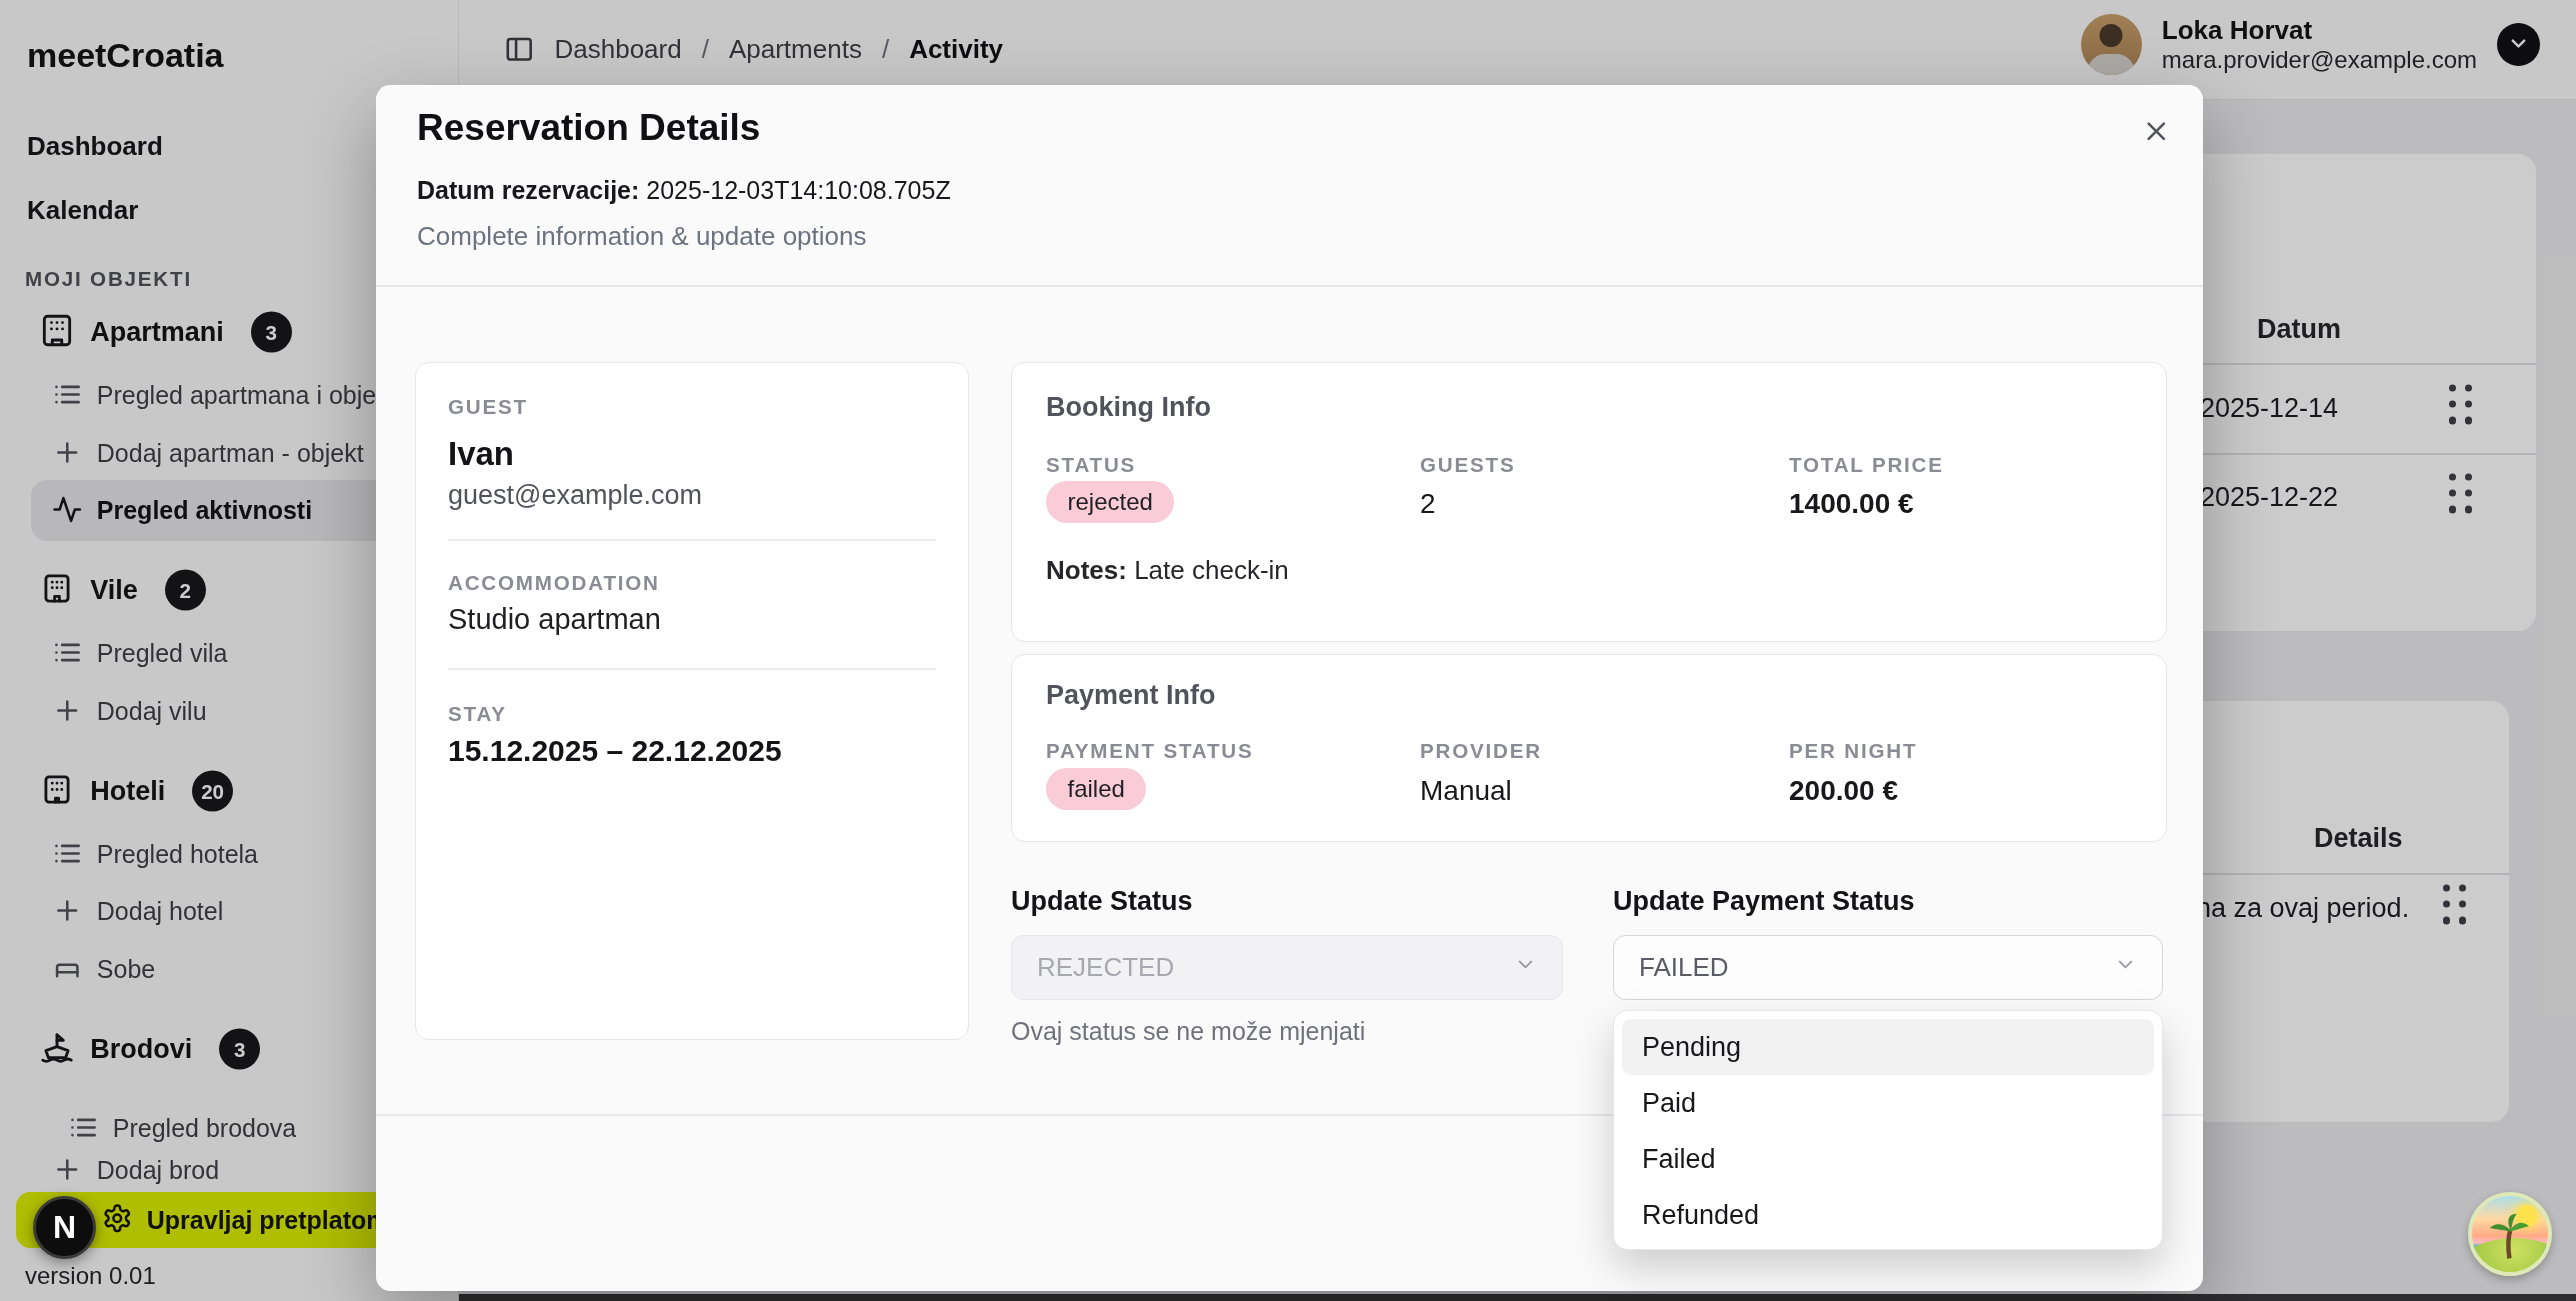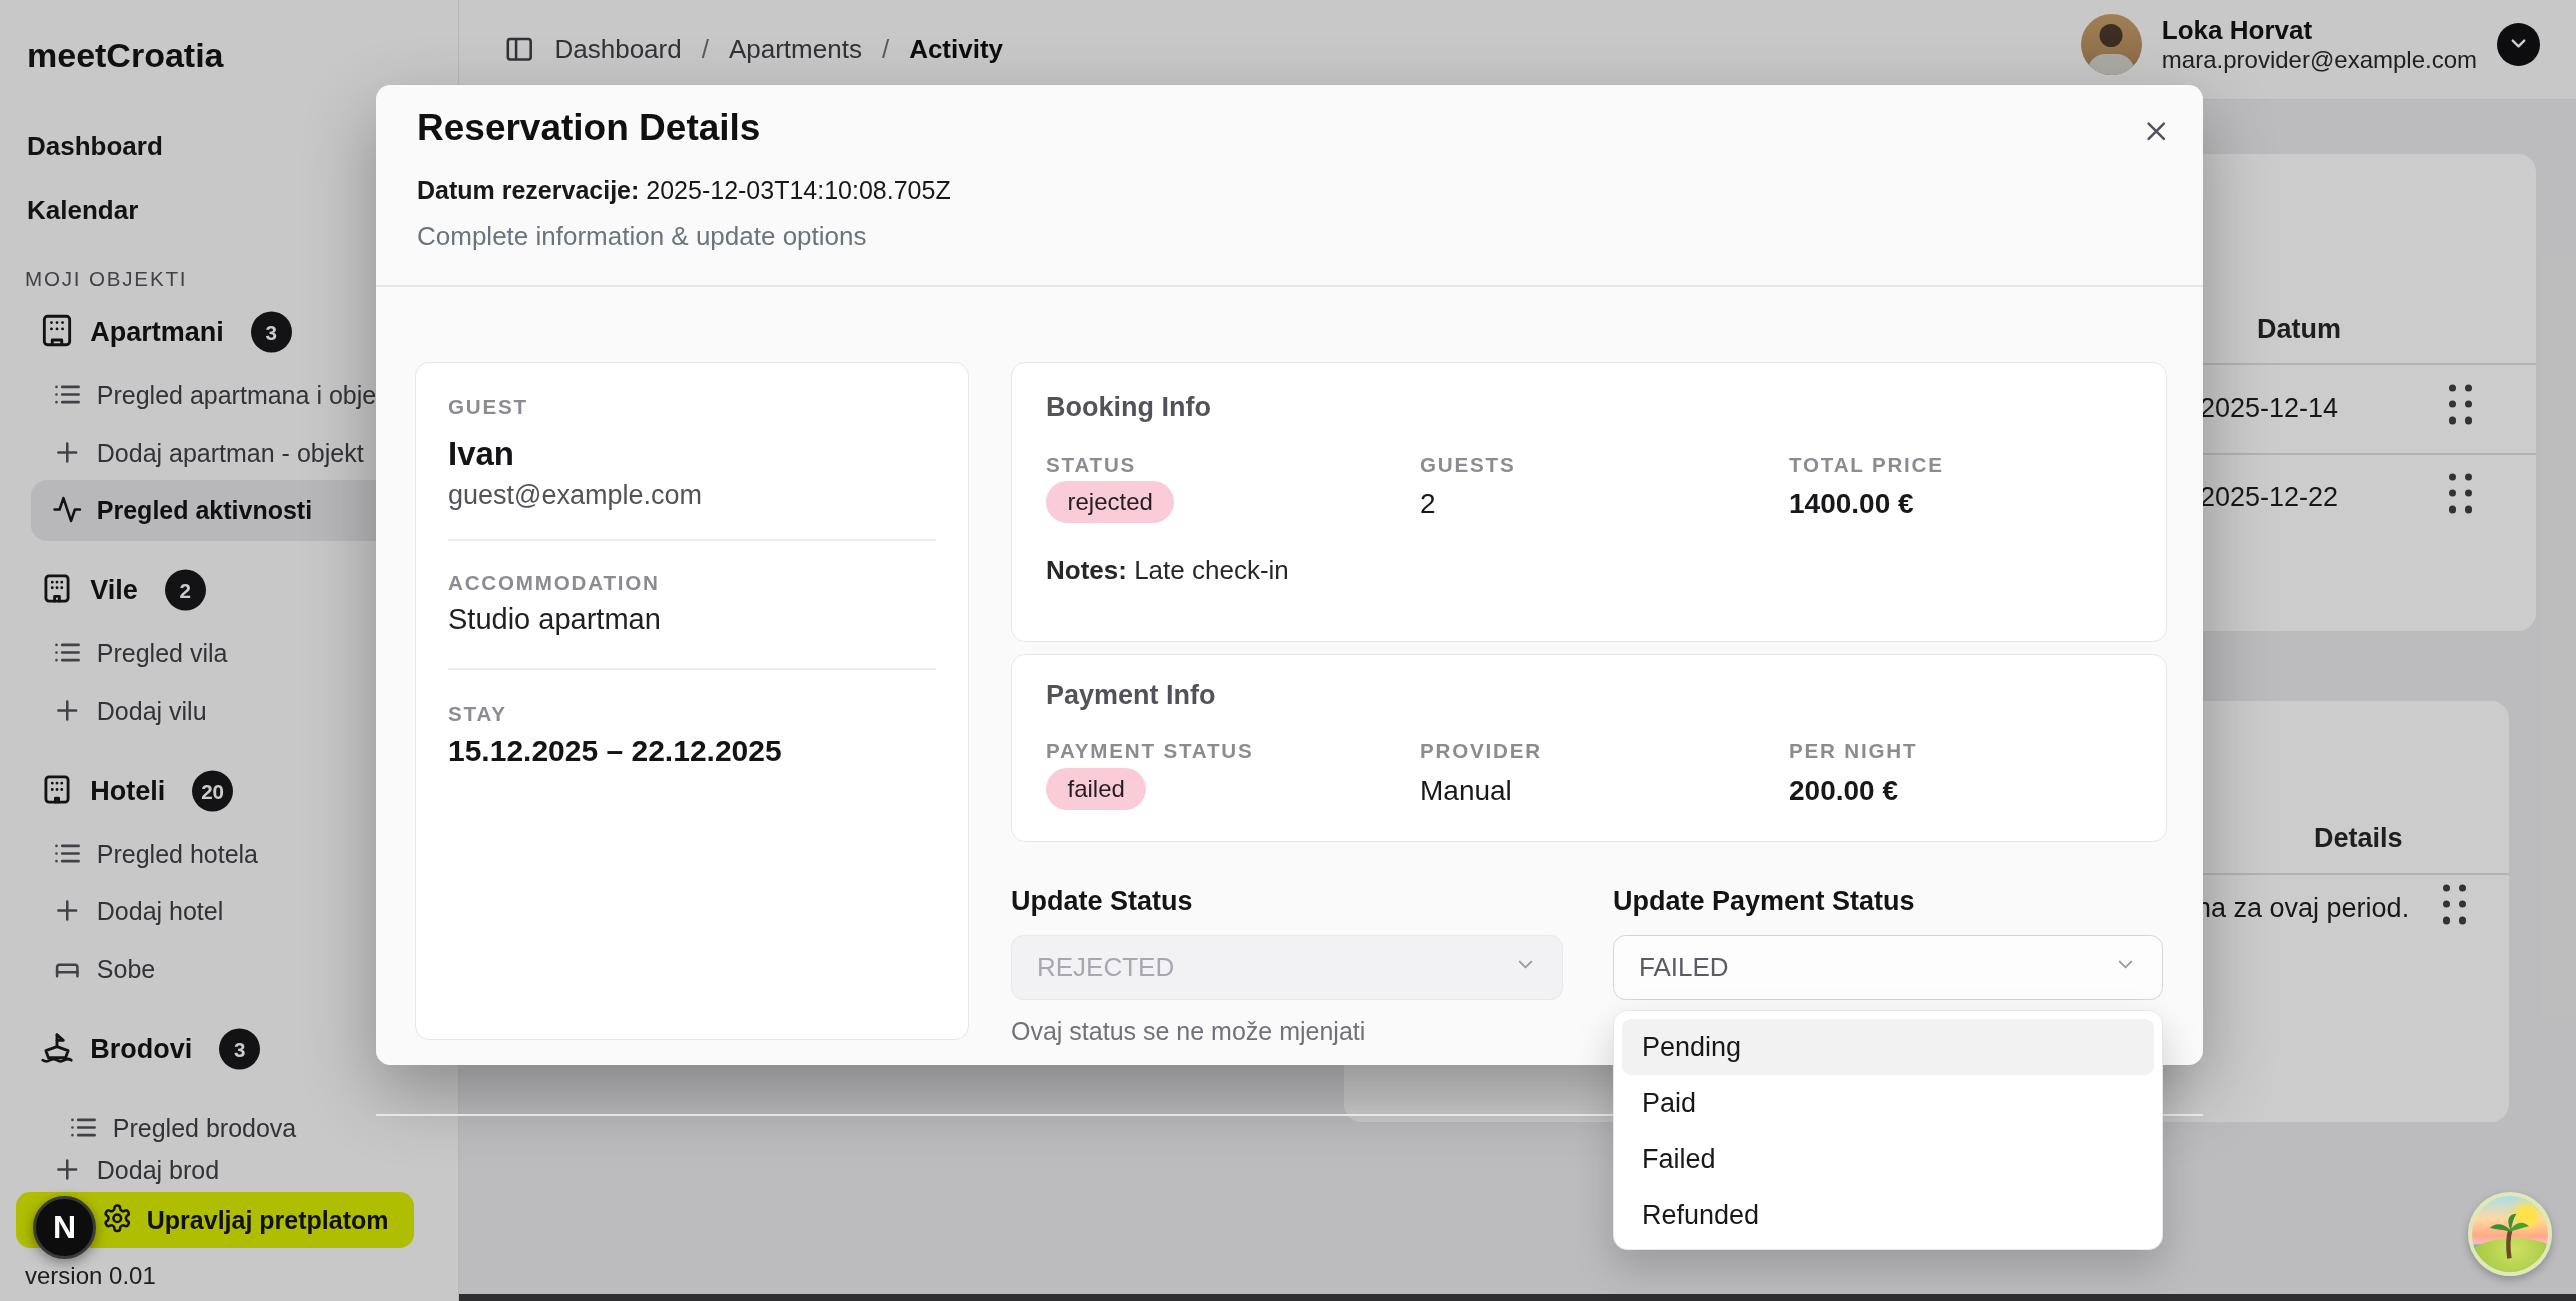--- a/index.html
+++ b/index.html
@@ -26,21 +26,21 @@
   .avatar::after { content:""; position:absolute; left:50%; bottom:-9px; transform:translateX(-50%); width:47px; height:30.5px; border-radius:18px 18px 0 0; background:#d8d4cf; }
   .user-meta { line-height:1.2; }
   .user-name { font-size:26px; font-weight:700; color:#141416; }
   .user-email { font-size:24px; color:#2a2a2e; }
   .chev-circle { width:43px; height:43px; border-radius:50%; background:#111113; display:flex; align-items:center; justify-content:center; color:#fff; }
 
   
   .snav { position:absolute; z-index:3; display:flex; align-items:center; gap:14.3px; white-space:nowrap; transform:translateY(-50%); }
   .snav .lbl { font-size:25px; }
   .top-item .lbl { font-weight:700; color:#18181b; font-size:26px; }
-  .sec-label { font-size:20.6px; letter-spacing:1.8px; color:#52525b; font-weight:400; }
+  .sec-label { font-size:20.6px; letter-spacing:1.8px; color:#52525b; font-weight:700; }
   .group .lbl { font-size:27px; font-weight:700; color:#141416; }
   .group svg, .sub svg { flex:0 0 auto; }
   .sub .lbl { font-size:25px; color:#3f3f46; }
   .badge { display:inline-flex; align-items:center; justify-content:center; min-width:41px; height:41px; padding:0 9px; border-radius:895px; background:#18181b; color:#fff; font-size:20.6px; font-weight:600; margin-left:12.5px; }
   .active-pill { left:30.5px; top:480px; width:400px; height:61px; border-radius:16px; background:#e6e6e9; z-index:2; }
   .sub.active .lbl { font-weight:700; color:#141416; }
 
   .lime-btn { left:16px; top:1192px; width:398px; height:56px; border-radius:14.3px; background:#dcee02; z-index:3; display:flex; align-items:center; gap:14.3px; padding-left:86px; color:#161616; }
   .lime-btn .lbl { font-size:25px; font-weight:700; }
   .version { left:25px; top:1262px; font-size:24px; color:#27272a; z-index:3; }
@@ -54,21 +54,21 @@
   .hline { height:1.8px; background:#e0e0e3; z-index:2; }
   .dots6 { width:36px; height:47px; display:grid; grid-template-columns:repeat(2,7.2px); grid-template-rows:repeat(3,7.2px); gap:9px; z-index:2; transform:translateY(-50%); }
   .dots6 i { width:7.2px; height:7.2px; border-radius:50%; background:#3f3f46; }
 
   .bottom-strip { left:0; top:1294px; width:2576px; height:7.2px; background:#3a3a3c; z-index:1; }
 
   
   .overlay { left:0; top:0; width:2576px; height:1301px; background:rgba(0,0,0,0.20); z-index:5; }
 
   
-  .modal { left:376px; top:85px; width:1827px; height:980px; background:#fafafa; border-radius:14.3px; z-index:10; box-shadow:0 27px 72px rgba(0,0,0,.30); }
+  .modal { left:376px; top:85px; width:1827px; height:1206px; background:#fafafa; border-radius:14.3px; z-index:10; box-shadow:0 27px 72px rgba(0,0,0,.30); }
   .m-title { left:41px; top:21.5px; font-size:37px; font-weight:700; color:#101013; }
   .m-date { left:41px; top:91px; font-size:25px; color:#18181b; }
   .m-date b { font-weight:700; }
   .m-sub { left:41px; top:136px; font-size:26px; color:#6b7280; }
   .m-div { left:0; top:200px; width:1827px; height:1.8px; background:#e7e7ea; }
   .m-footer-div { left:0; top:1029px; width:1827px; height:1.8px; background:#e7e7ea; }
   .m-close { right:25px; top:25px; width:43px; height:43px; display:flex; align-items:center; justify-content:center; color:#52525b; cursor:pointer; }
 
   .card { position:absolute; background:#ffffff; border:1.8px solid #e7e7ea; border-radius:14px; }
   .guest-card { left:39px; top:277px; width:554px; height:678px; }

